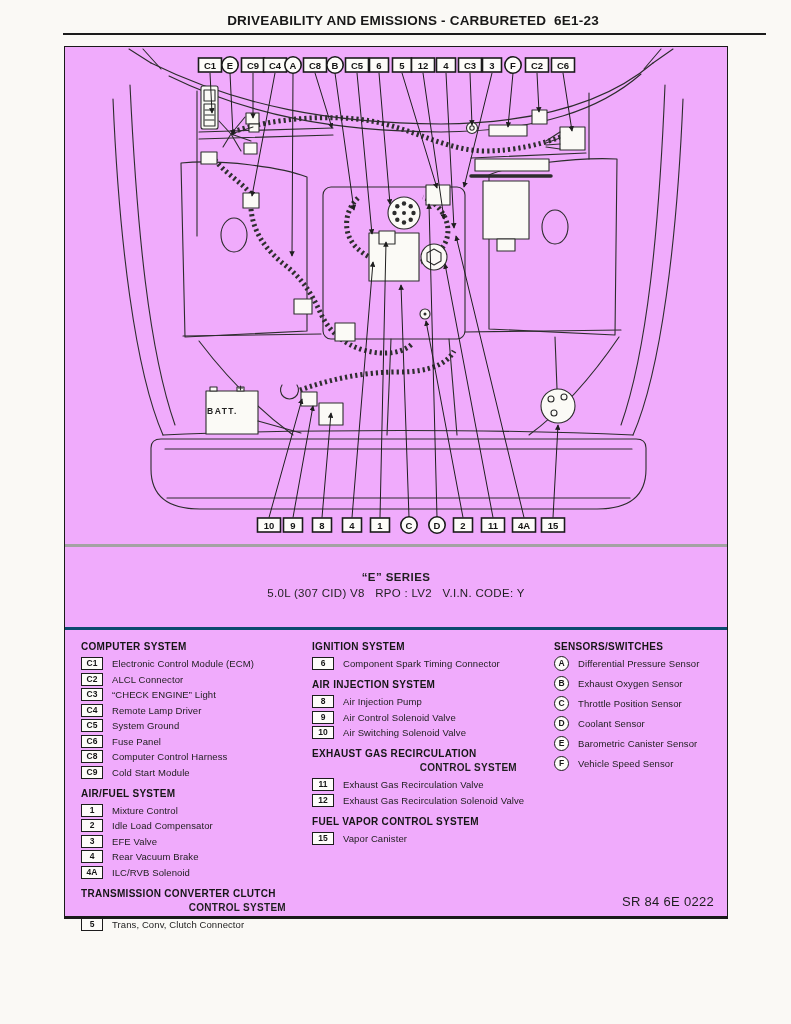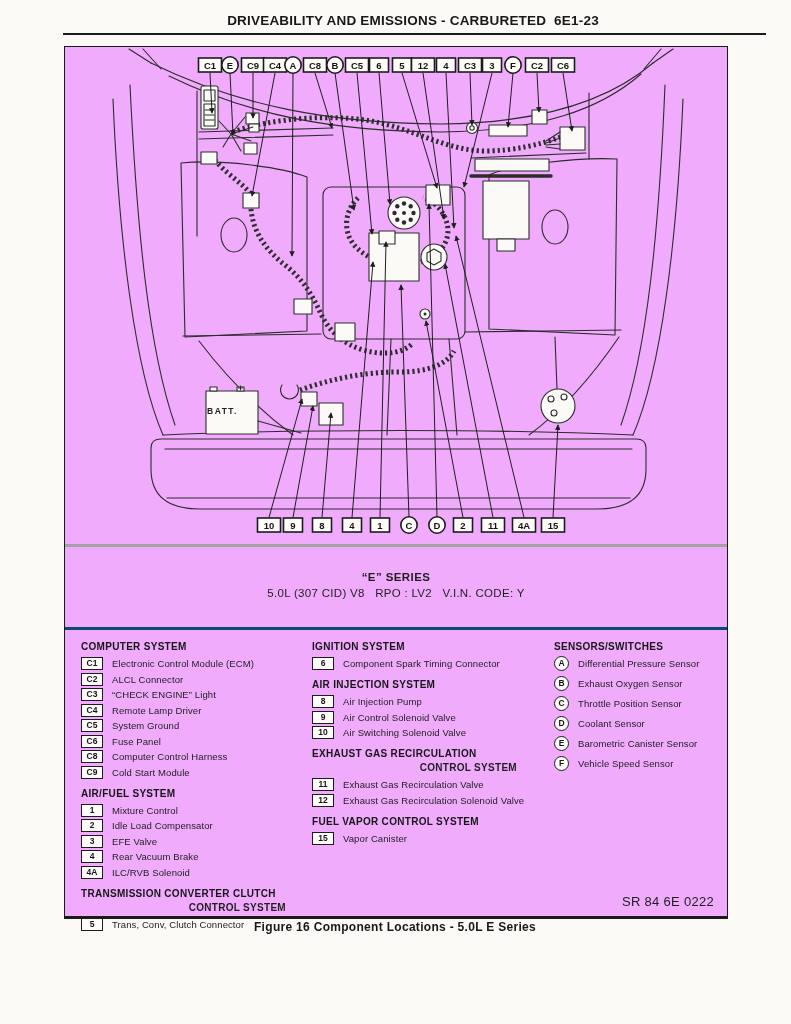--- a/index.html
+++ b/index.html
@@ -471,15 +471,14 @@
               <span class="badge circle">F</span>
               <span class="lbl">Vehicle Speed Sensor</span>
             </div>
           </div>
         </div>
       <div class="sr-ref">SR 84 6E 0222</div>
     </div>
 
   </div>
 
-  <div class="caption">Figure 16 Component Locations - 5.0L E Series</div>
 
 </div>
 
 </body></html>

